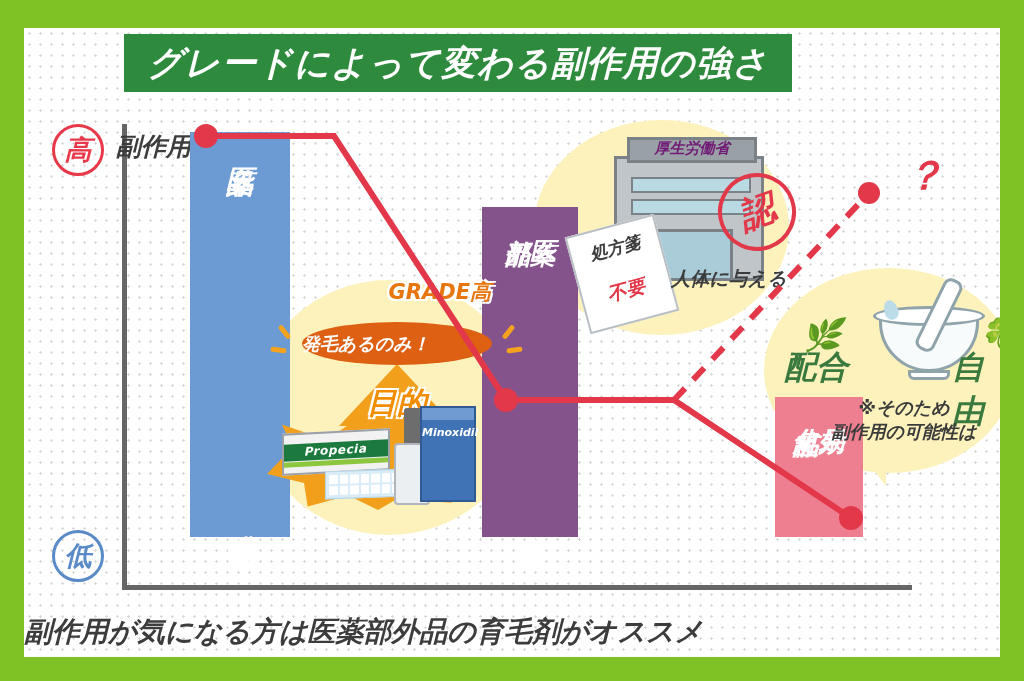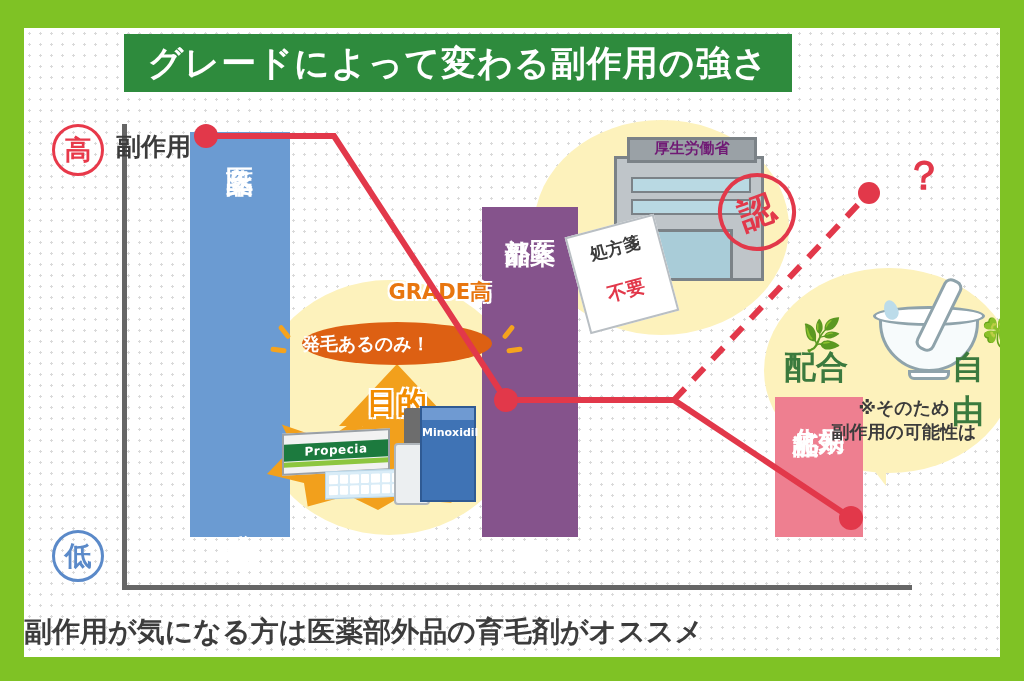--- a/index.html
+++ b/index.html
@@ -6,20 +6,21 @@
   html,body{margin:0;padding:0;}
   body{
     width:1024px;height:681px;overflow:hidden;
     background:#7fc225;
     font-family:"DejaVu Sans","Liberation Sans",sans-serif;
   }
   #root{
     position:relative;width:1024px;height:681px;
     box-sizing:border-box;
     padding:28px 24px 24px 24px;
+    font-style:italic;
   }
   #canvas{
     position:relative;width:100%;height:100%;
     background-color:#ffffff;
     background-image:radial-gradient(#d9d9d9 1.3px, transparent 1.4px);
     background-size:11px 11px;
     background-position:0 0;
     overflow:hidden;
   }
 
@@ -317,20 +318,21 @@
       <div class="door"></div>
     </div>
     <div class="rx-paper">
       <div class="t1">処方箋</div>
       <div class="t2">不要</div>
     </div>
     <div class="stamp">
       <span>認</span>
     </div>
     <div class="mid-caption">
+      <div>人体に与える</div>
     </div>
 
     <div class="leaf-l">🌿</div>
     <div class="leaf-r">🍀</div>
     <div class="mortar-bowl"></div>
     <div class="mortar-rim"></div>
     <div class="mortar-foot"></div>
     <div class="pestle"></div>
     <div class="drop"></div>
     <div class="free-l">配合</div>

